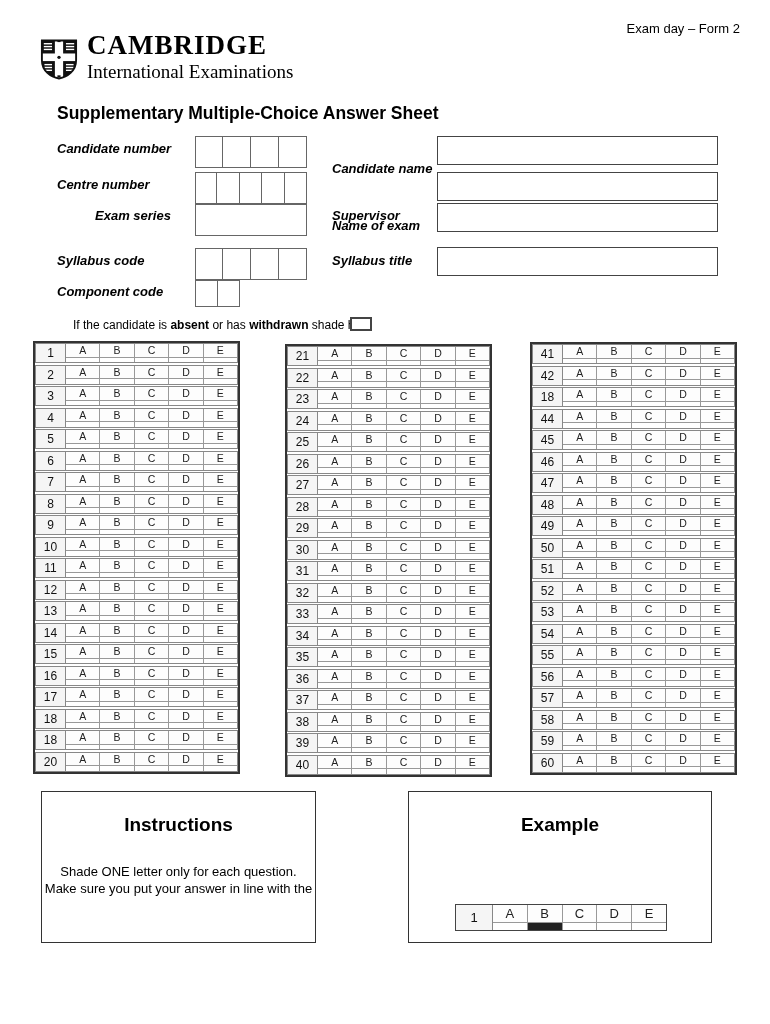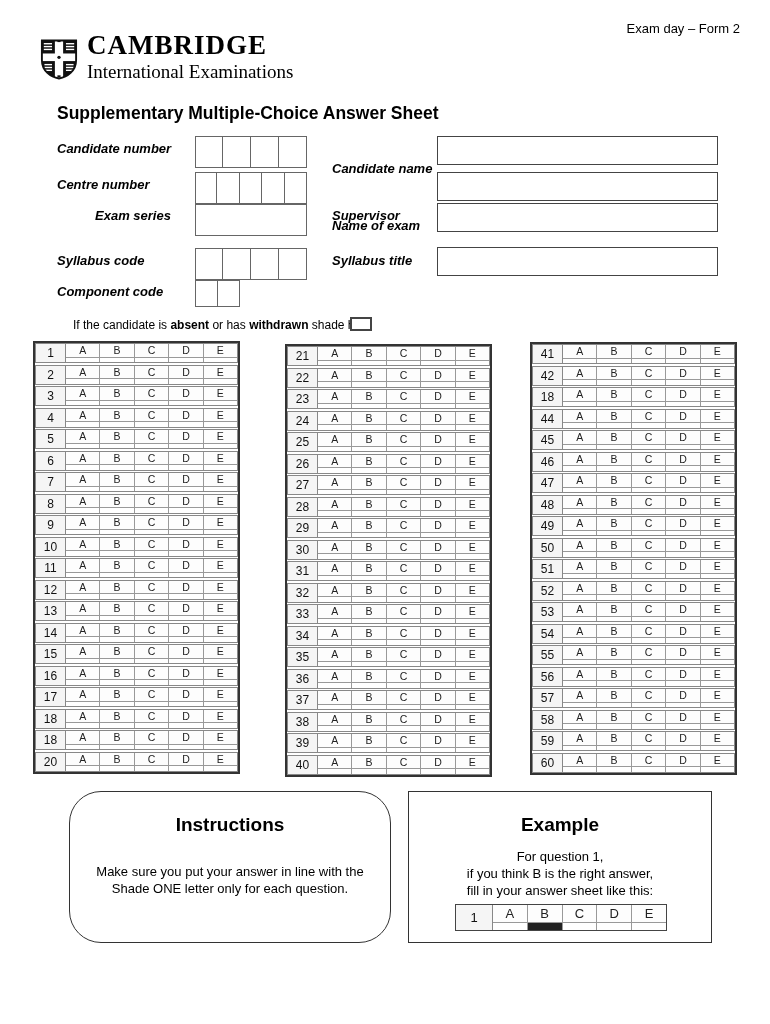--- a/index.html
+++ b/index.html
@@ -44,21 +44,21 @@
   .qcell { flex:1; border-right:1px solid #999; display:flex; align-items:center; justify-content:center;
            font-size:10.5px; color:#222; background:#fdfdfd; }
   .qcell:last-child { border-right:none; }
   .qstrips { flex:1; display:flex; }
   .qstrip { flex:1; border-right:1px solid #999; background:#fff; }
   .qstrip:last-child { border-right:none; }
   .qstrip.shaded { background:#222; }
 
   .info-box { position:absolute; top:791px; height:152px; border:1.5px solid #333;
               box-sizing:border-box; background:#fff; }
-  .instructions-box { left:69px; width:322px;border-radius:32px; }
+  .instructions-box { left:41px; width:275px; }
   .example-box { left:408px; width:304px; }
   .box-title { text-align:center; font-size:19px; font-weight:bold; margin-top:22px; }
   .box-lines { text-align:center; font-size:13px; line-height:17px; }
   .instructions-box .box-lines { margin-top:27px; }
   .example-box .box-lines { margin-top:12px; }
 
   .example-answer { position:absolute; left:46px; top:112px; width:212px; }
   .example-answer .qrow { height:27px; margin:0; border:1.5px solid #444; }
   .example-answer .qnum { width:36px; font-size:13px; }
   .example-answer .qletters { height:16.5px; }
@@ -1295,32 +1295,27 @@
             <div class="qstrip"></div>
             <div class="qstrip"></div>
           </div>
         </div>
       </div>
     </div>
 
   <div class="info-box instructions-box">
     <div class="box-title">Instructions</div>
     <div class="box-lines">
+      <div>Shade ONE letter only for each question.</div>
       <div>Make sure you put your answer in line with the</div>
-      <div>Shade ONE letter only for each question.</div>
     </div>
   </div>
 
   <div class="info-box example-box">
     <div class="box-title">Example</div>
-    <div class="box-lines">
-      <div>For question 1,</div>
-      <div>if you think B is the right answer,</div>
-      <div>fill in your answer sheet like this:</div>
-    </div>
     <div class="example-answer">
         <div class="qrow">
           <div class="qnum">1</div>
           <div class="qbody">
             <div class="qletters">
               <div class="qcell">A</div>
               <div class="qcell">B</div>
               <div class="qcell">C</div>
               <div class="qcell">D</div>
               <div class="qcell">E</div>

